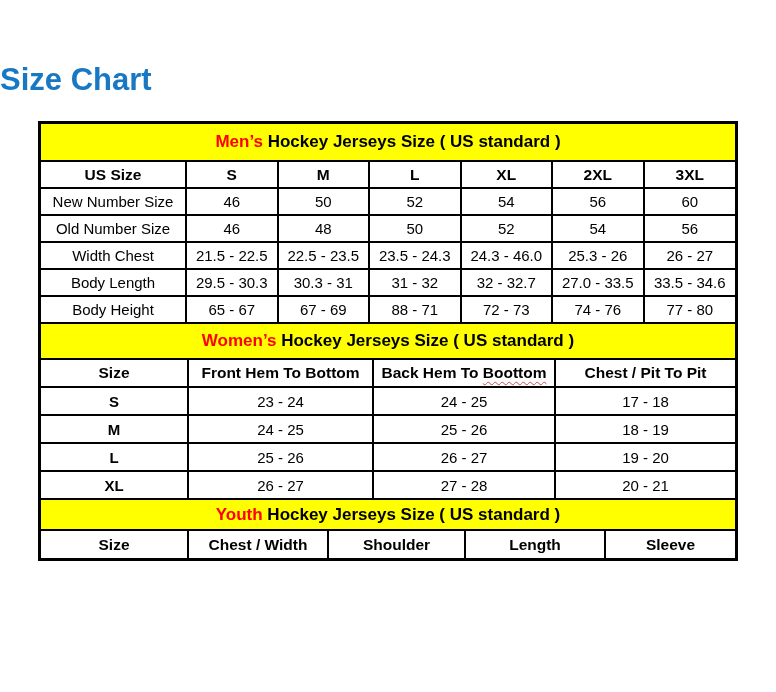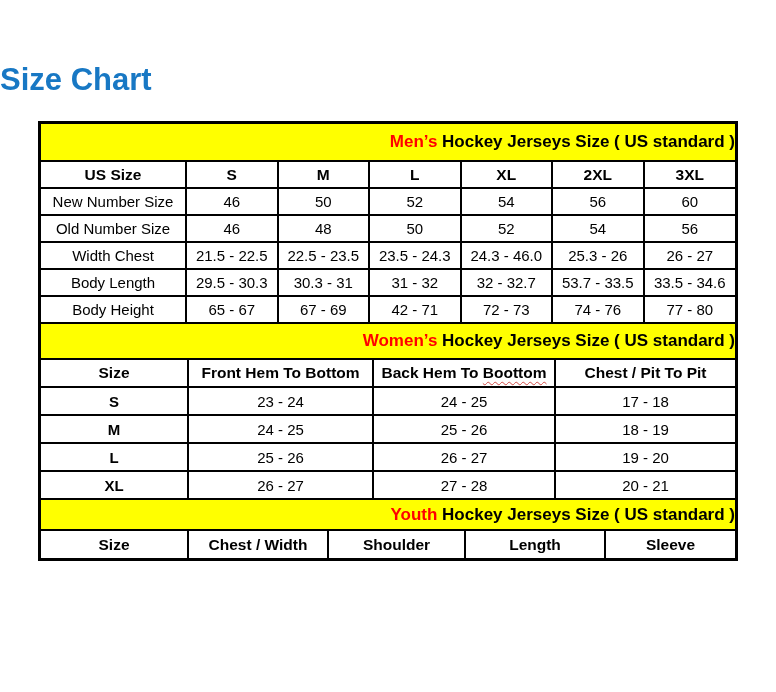--- a/index.html
+++ b/index.html
@@ -21,21 +21,21 @@
   }
   .chart {
     position: absolute;
     left: 38px; top: 121px;
     width: 694px;
     border: 3px solid #000;
     background: #fff;
   }
   .band {
     background: #ffff00;
-    text-align: right;
+    text-align: center;
     font-weight: bold;
     font-size: 17px;
     border-top: 2px solid #000;
     border-bottom: 2px solid #000;
     overflow: hidden;
     white-space: pre;
   }
   .band-mens   { border-top: none; height: 36px; line-height: 36px; }
   .band-womens { height: 34px; line-height: 34px; }
   .band-youth  { height: 29px; line-height: 29px; }
@@ -127,28 +127,28 @@
       <td>24.3 - 46.0</td>
       <td>25.3 - 26</td>
       <td>26 - 27</td>
     </tr>
     <tr>
       <td>Body Length</td>
       <td>29.5 - 30.3</td>
       <td>30.3 - 31</td>
       <td>31 - 32</td>
       <td>32 - 32.7</td>
-      <td>53.7 - 33.5</td>
+      <td>27.0 - 33.5</td>
       <td>33.5 - 34.6</td>
     </tr>
     <tr>
       <td>Body Height</td>
       <td>65 - 67</td>
       <td>67 - 69</td>
-      <td>42 - 71</td>
+      <td>88 - 71</td>
       <td>72 - 73</td>
       <td>74 - 76</td>
       <td>77 - 80</td>
     </tr>
   </tbody>
     </table>
 
   <div class="band band-womens"><span class="red">Women’s</span><span> Hockey Jerseys Size ( US standard )</span></div>
 
   <table class="t-womens">

